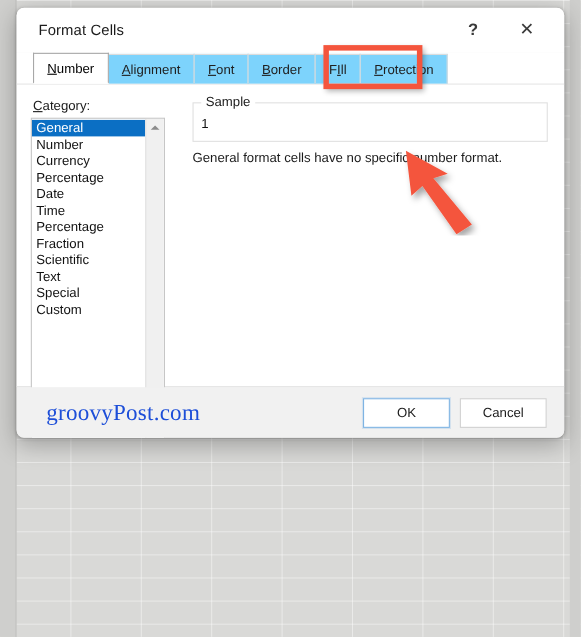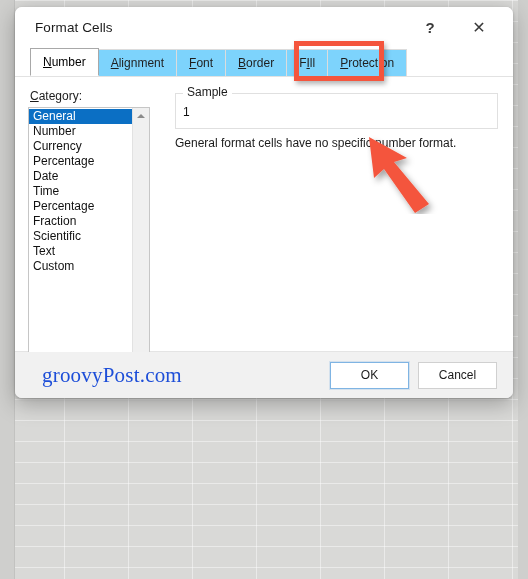--- a/index.html
+++ b/index.html
@@ -356,20 +356,21 @@
         <div class="category-item selected">General</div>
         <div class="category-item">Number</div>
         <div class="category-item">Currency</div>
         <div class="category-item">Percentage</div>
         <div class="category-item">Date</div>
         <div class="category-item">Time</div>
         <div class="category-item">Percentage</div>
         <div class="category-item">Fraction</div>
         <div class="category-item">Scientific</div>
         <div class="category-item">Text</div>
+        <div class="category-item">Special</div>
         <div class="category-item">Custom</div>
       </div>
       <div id="category-scrollbar">
         <div class="scroll-arrow">
           <div class="arrow-up"></div>
         </div>
         <div class="scroll-arrow">
           <div class="arrow-down"></div>
         </div>
       </div>

